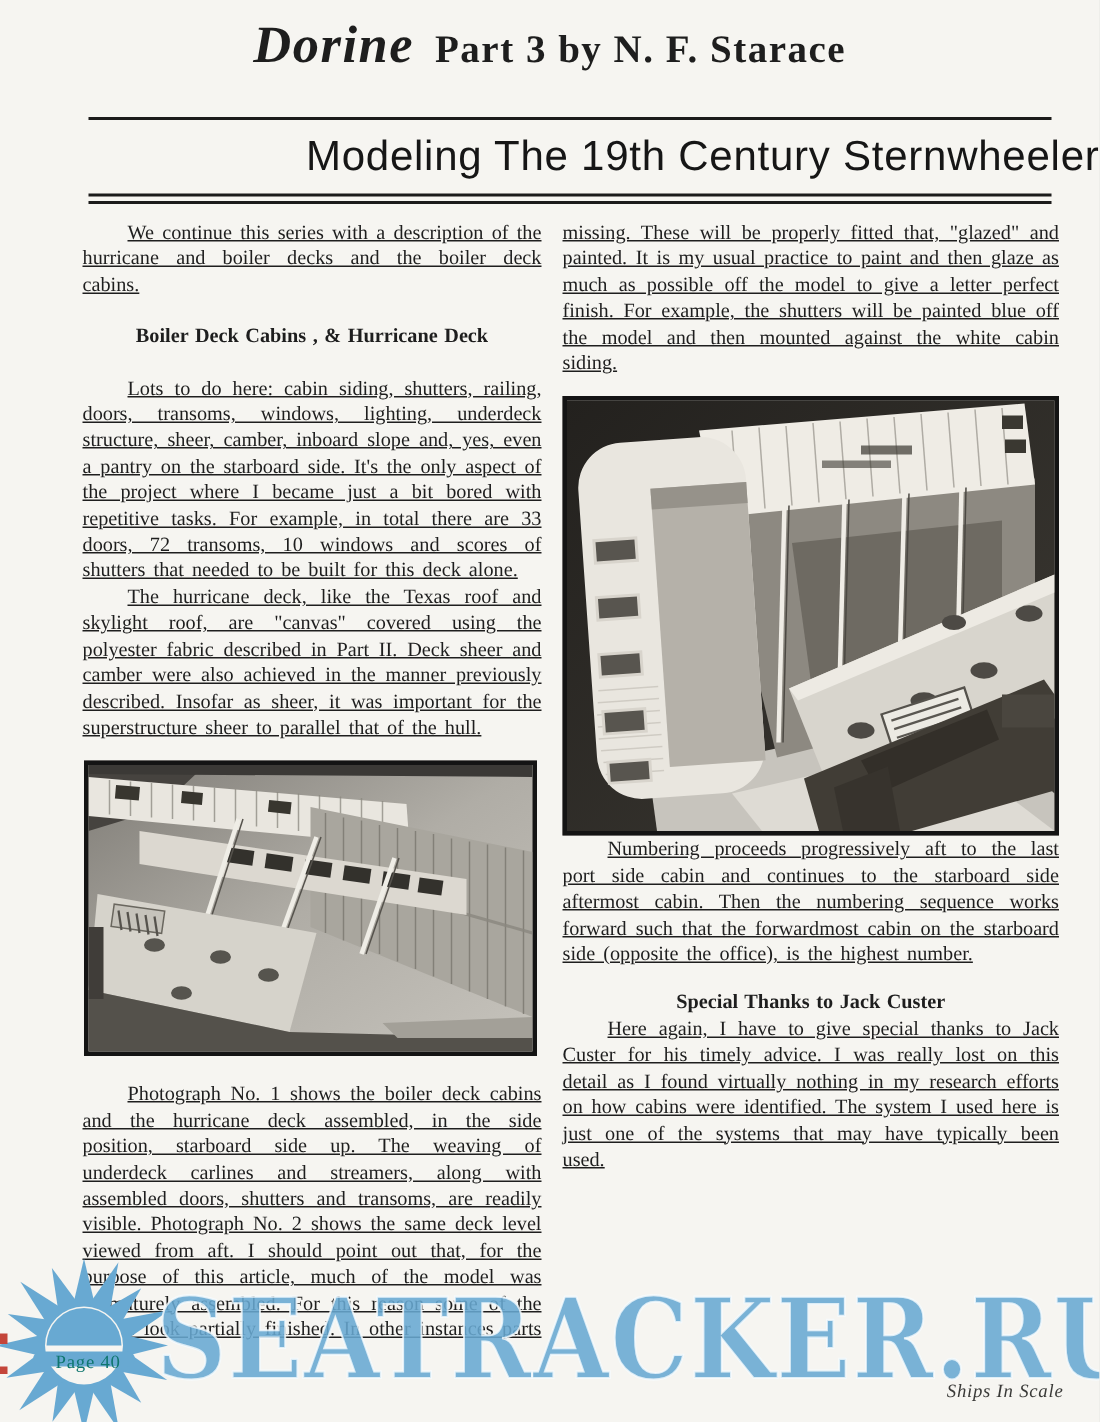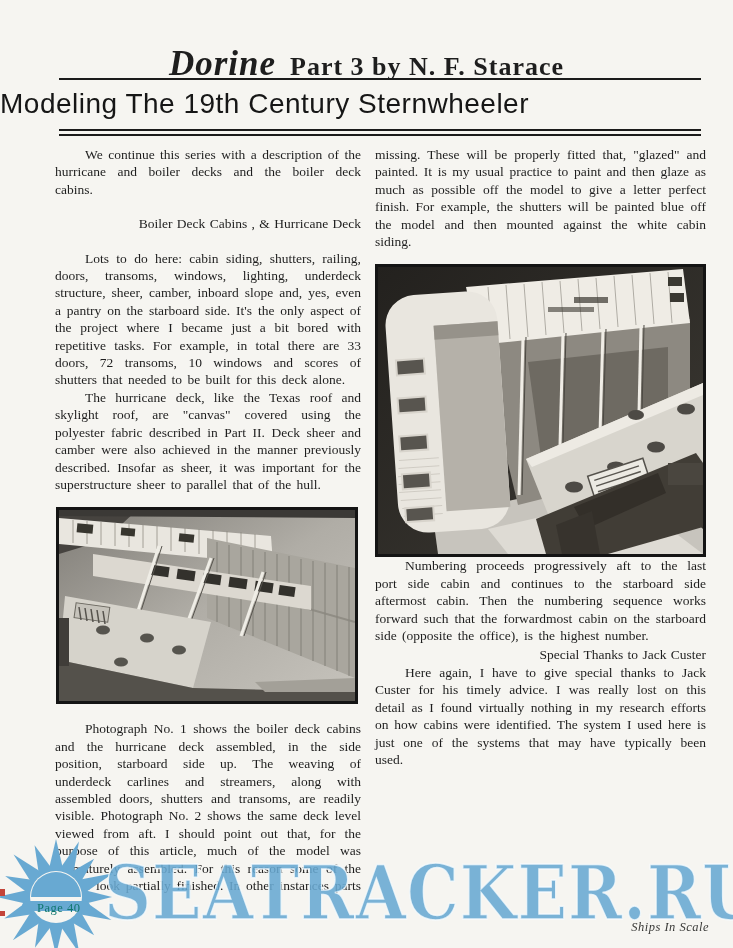--- a/index.html
+++ b/index.html
@@ -3,55 +3,55 @@
 <meta charset="utf-8">
 <style>
   html,body{margin:0;padding:0;background:#e8e7e4;}
   .page{
     position:relative;width:733px;height:948px;margin:0 auto;
     background:#f6f5f1;overflow:hidden;
     font-family:"Liberation Serif",serif;color:#1e1e1e;
   }
   
   .hdr-title{
-    position:absolute;top:44px;left:0;width:100%;text-align:center;
+    position:absolute;top:10px;left:0;width:100%;text-align:center;
     white-space:nowrap;
   }
   .hdr-title .t-main{
     font-family:"Liberation Serif",serif;font-style:italic;font-weight:bold;
     font-size:35px;letter-spacing:1px;
   }
   .hdr-title .t-sub{
     font-family:"Liberation Serif",serif;font-weight:bold;font-size:26px;
     margin-left:14px;letter-spacing:1px;
   }
   .rule-top{position:absolute;top:78px;left:59px;width:642px;height:2px;background:#1b1b1b;}
   .hdr-subtitle{
-    position:absolute;top:88px;left:0;width:100%;text-align:left;
+    position:absolute;top:88px;left:0;width:100%;text-align:right;
     font-family:"Liberation Sans",sans-serif;font-size:28px;font-weight:500;
     letter-spacing:0.5px;color:#161616;
   }
   .rule-double{
     position:absolute;top:129px;left:59px;width:642px;height:3px;
     border-top:2px solid #1b1b1b;border-bottom:2px solid #1b1b1b;
   }
   
   .col{
     position:absolute;top:146px;font-size:13.5px;line-height:17.4px;
     text-align:justify;word-spacing:2px;
   }
   .col-left{left:55px;width:306px;}
   .col-right{left:375px;width:331px;}
-  .col p{margin:0;}
+  .col p{margin:0;text-decoration:underline;}
   .col p.ind{text-indent:30px;}
   .col h3{
-    font-size:13.5px;font-weight:normal;margin:17px 0 17px 0;text-align:right;
+    font-size:13.5px;font-weight:bold;margin:17px 0 17px 0;text-align:center;
     word-spacing:1px;
   }
-  .col h3.tight{margin:2px 0 0 0;}
+  .col h3.tight{margin:15px 0 0 0;}
   .gap{margin-top:16px !important;}
   
   .photo{margin:14px 0 0 0;padding:0;display:block;}
   .photo svg{display:block;border:3px solid #141414;background:#8d8a84;}
   .photo.p1{margin-left:1px;}
   
   .footer-left{
     position:absolute;left:37px;top:901px;font-size:12.5px;color:#0f766e;
     z-index:6;letter-spacing:0.5px;
   }

